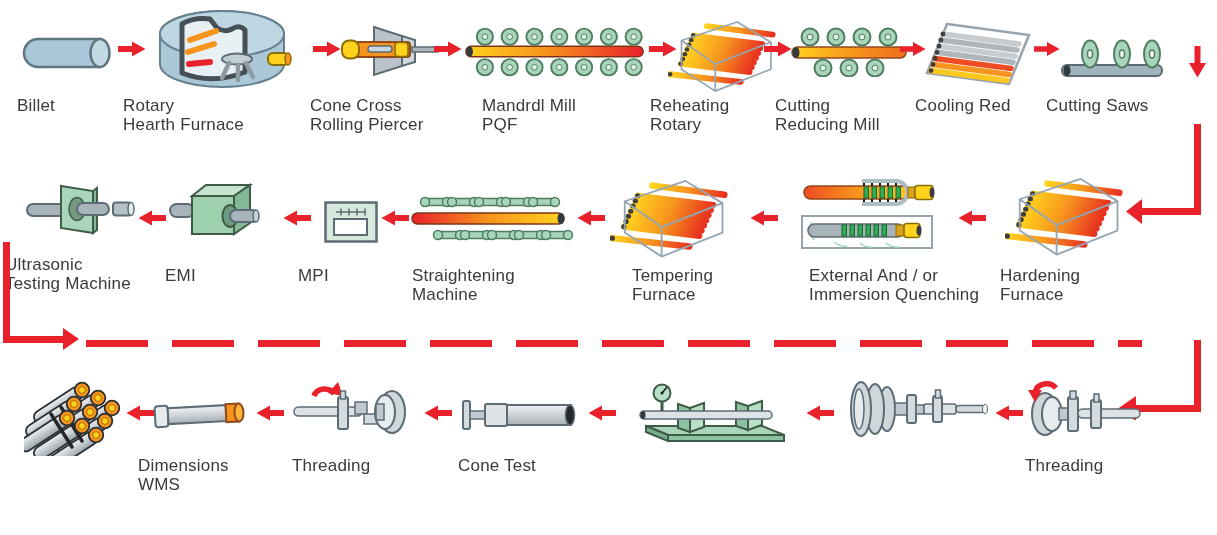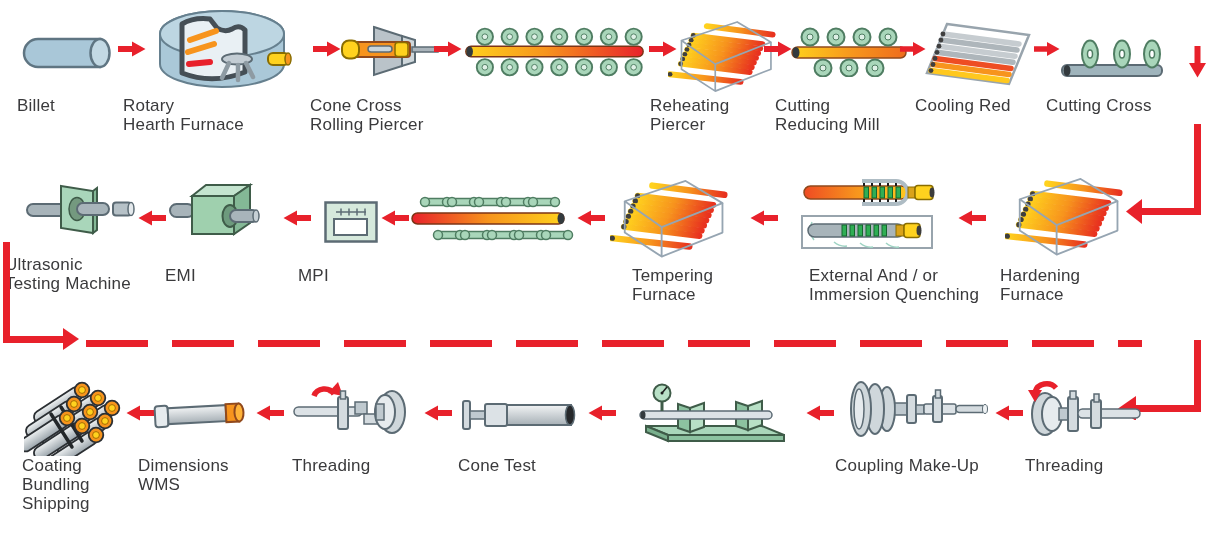--- a/index.html
+++ b/index.html
@@ -223,26 +223,28 @@
       <svg viewBox="0 0 17 32">
         <polygon points="5.5,0 11.5,0 11.5,17 17,17 8.5,31.5 0,17 5.5,17" fill="#e8212b"></polygon>
       </svg>
     </div>
 
   <div class="lbl" style="left:17px;top:96px;width:110px">Billet</div>
   <div class="lbl" style="left:123px;top:96px;width:180px">Rotary
 Hearth Furnace</div>
   <div class="lbl" style="left:310px;top:96px;width:165px">Cone Cross
 Rolling Piercer</div>
+  <div class="lbl" style="left:482px;top:96px;width:155px">Mandrdl Mill
+PQF</div>
   <div class="lbl" style="left:650px;top:96px;width:130px">Reheating
-Piercer</div>
+Rotary</div>
   <div class="lbl" style="left:775px;top:96px;width:148px">Cutting
 Reducing Mill</div>
   <div class="lbl" style="left:915px;top:96px;width:120px">Cooling Red</div>
-  <div class="lbl" style="left:1046px;top:96px;width:128px">Cutting Cross</div>
+  <div class="lbl" style="left:1046px;top:96px;width:128px">Cutting Saws</div>
 
   <div class="ic" style="left:1126px;top:124px;width:78px;height:100px">
       <svg viewBox="0 0 78 100">
         <rect x="68" y="0" width="7" height="91" fill="#e8212b"></rect>
         <rect x="14" y="84" width="61" height="7" fill="#e8212b"></rect>
         <polygon points="16,75 16,100 0,87.5" fill="#e8212b"></polygon>
       </svg>
     </div>
 
   <div class="ic" style="left:25px;top:178px;width:110px;height:64px">
@@ -487,20 +489,22 @@
           <polyline points="16,30 16,64 56,90 56,58"></polyline>
           <polyline points="122,32 122,64 56,90"></polyline>
         </g>
       </svg>
     </div>
 
   <div class="lbl" style="left:5px;top:255px;width:160px">Ultrasonic
 Testing Machine</div>
   <div class="lbl" style="left:165px;top:266px;width:100px">EMI</div>
   <div class="lbl" style="left:298px;top:266px;width:100px">MPI</div>
+  <div class="lbl" style="left:412px;top:266px;width:160px">Straightening
+Machine</div>
   <div class="lbl" style="left:632px;top:266px;width:135px">Tempering
 Furnace</div>
   <div class="lbl" style="left:809px;top:266px;width:175px">External And / or
 Immersion Quenching</div>
   <div class="lbl" style="left:1000px;top:266px;width:135px">Hardening
 Furnace</div>
 
   <div class="ic" style="left:3px;top:242px;width:80px;height:108px">
       <svg viewBox="0 0 80 108">
         <rect x="0" y="0" width="7" height="101" fill="#e8212b"></rect>
@@ -696,23 +700,19 @@
         <polygon points="3,12 17,12 10,24" fill="#e8212b"></polygon>
         <rect x="34" y="30" width="12" height="12" fill="#bfc9cf" stroke="#5c6b74" stroke-width="1.5"></rect>
         <rect x="43" y="19" width="10" height="34" rx="2" fill="#d4dbdf" stroke="#5c6b74" stroke-width="2"></rect>
         <rect x="45" y="13" width="6" height="8" fill="#d4dbdf" stroke="#5c6b74" stroke-width="1.5"></rect>
         <rect x="53" y="31" width="62" height="9" rx="4.5" fill="#dce2e6" stroke="#5c6b74" stroke-width="1.5"></rect>
         <rect x="66" y="22" width="10" height="28" rx="2" fill="#d4dbdf" stroke="#5c6b74" stroke-width="2"></rect>
         <rect x="69" y="16" width="5" height="8" fill="#d4dbdf" stroke="#5c6b74" stroke-width="1.5"></rect>
       </svg>
     </div>
 
-  <div class="lbl" style="left:22px;top:456px;width:110px">Coating
-Bundling
-Shipping</div>
   <div class="lbl" style="left:138px;top:456px;width:125px">Dimensions
 WMS</div>
   <div class="lbl" style="left:292px;top:456px;width:122px">Threading</div>
   <div class="lbl" style="left:458px;top:456px;width:122px">Cone Test</div>
-  <div class="lbl" style="left:835px;top:456px;width:162px">Coupling Make-Up</div>
   <div class="lbl" style="left:1025px;top:456px;width:122px">Threading</div>
 
 </div>
 
 </body></html>

